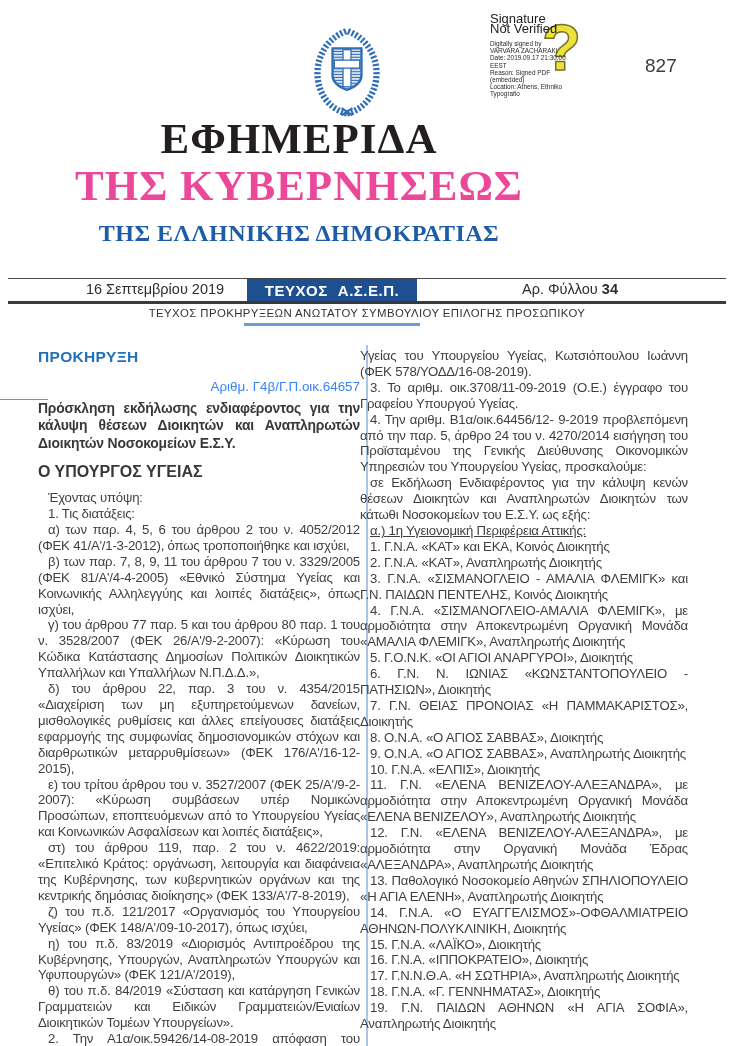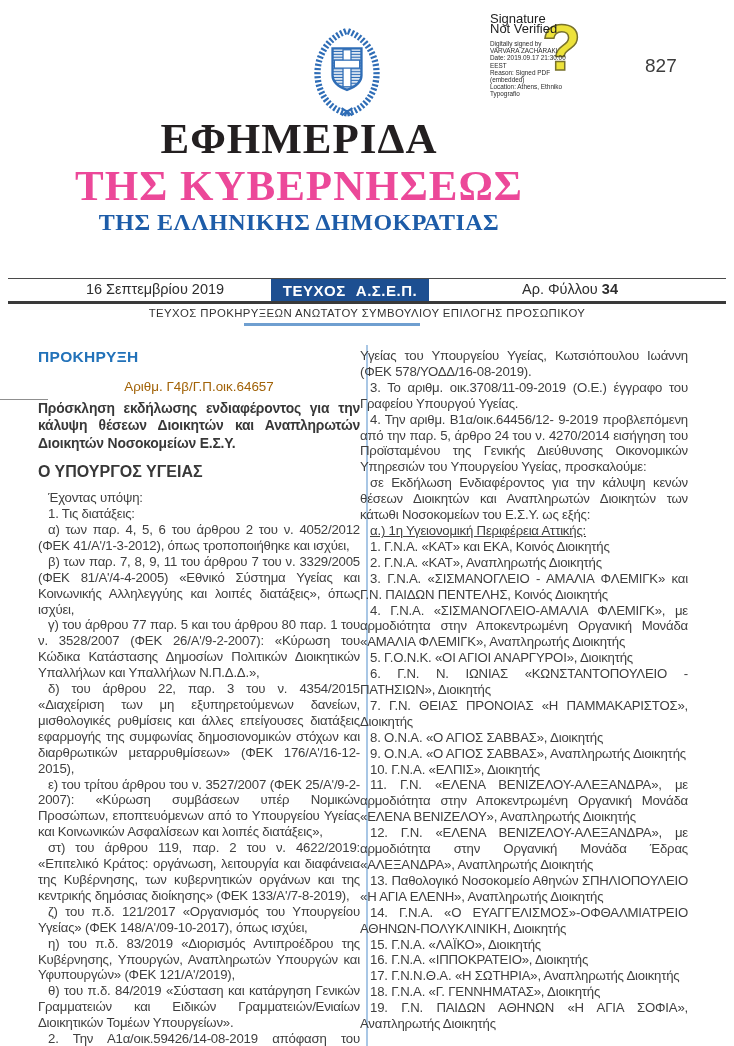--- a/index.html
+++ b/index.html
@@ -14,45 +14,45 @@
   .sig-q{position:absolute;left:52px;top:2px;font-size:64px;font-weight:bold;color:#ede23a;
          -webkit-text-stroke:1.5px #77712c;z-index:1;line-height:1;}
   .sig-status{position:relative;z-index:2;font-size:13px;color:#1c1c1c;line-height:10px;width:70px;}
   .sig-details{position:relative;z-index:2;margin-top:6px;font-size:6.4px;color:#2a2a2a;line-height:7.2px;width:110px;}
 
   
   .masthead{position:absolute;left:0;top:116px;width:598px;text-align:center;
             font-family:"Liberation Serif",serif;}
   .mast1{font-size:43px;font-weight:bold;color:#231f20;line-height:46px;letter-spacing:1px;}
   .mast2{font-size:43px;font-weight:bold;color:#ec4899;line-height:47px;letter-spacing:1px;}
-  .mast3{font-size:24px;font-weight:bold;color:#1d5ca8;letter-spacing:0.5px;}
+  .mast3{margin-top:11px;font-size:24px;font-weight:bold;color:#1d5ca8;letter-spacing:0.5px;}
 
   
   .rule-top{position:absolute;left:8px;top:278px;width:718px;height:1px;background:#4a4a4a;}
   .rule-bot{position:absolute;left:8px;top:301px;width:718px;height:2.5px;background:#3a3a3a;}
   .issue-date{position:absolute;left:55px;top:281px;width:200px;text-align:center;font-size:14.5px;color:#2e2e2e;}
-  .issue-box{position:absolute;left:247px;top:279px;width:158px;height:22.5px;background:#1d4f91;
+  .issue-box{position:absolute;left:247px;top:279px;width:170px;height:22.5px;background:#1d4f91;
              color:#ffffff;font-weight:bold;font-size:15px;text-align:center;line-height:23px;
-             letter-spacing:0.5px;word-spacing:6px;margin-left:24px;}
+             letter-spacing:0.5px;word-spacing:6px;}
   .issue-num{position:absolute;left:490px;top:281px;width:160px;text-align:center;font-size:14.5px;color:#2e2e2e;}
   .issue-num b{font-weight:bold;}
 
   .section-banner{position:absolute;left:0;top:307px;width:734px;text-align:center;
                   font-size:11.4px;color:#333333;letter-spacing:0.4px;}
   .banner-line{position:absolute;left:244px;top:323px;width:176px;height:2.5px;background:#6f9fd0;}
 
   
   .col{position:absolute;top:348px;height:698px;overflow:hidden;text-align:justify;}
   .col-left{left:38px;width:322px;}
   .col-right{left:360px;width:328px;}
   .divider{position:absolute;left:366px;top:345px;width:1.5px;height:701px;background:#a9c7e5;}
   .small-rule{position:absolute;left:0;top:399px;width:48px;height:1px;background:#8f8f8f;}
 
   .kicker{font-size:15.5px;font-weight:bold;color:#2272b9;margin:0 0 13px 0;text-align:left;letter-spacing:0.3px;}
-  .docnum{font-size:13.4px;color:#a16207;margin:0 0 6px 0;text-align:center;}
+  .docnum{font-size:13.4px;color:#3b82f6;margin:0 0 6px 0;text-align:right;}
   .doc-title{font-size:13.9px;font-weight:bold;color:#383838;line-height:17.4px;margin:0 0 11px 0;letter-spacing:-0.2px;}
   .issuer{font-size:16px;font-weight:bold;color:#383838;margin:9px 0 9px 0;text-align:left;}
 
   .para{font-size:13.2px;line-height:15.9px;margin:0;text-indent:10px;color:#3f3f3f;letter-spacing:-0.2px;}
   .para.noindent{text-indent:0;}
   .para.underline{text-decoration:underline;text-align:left;}
 </style>
 </head>
 <body>
 

